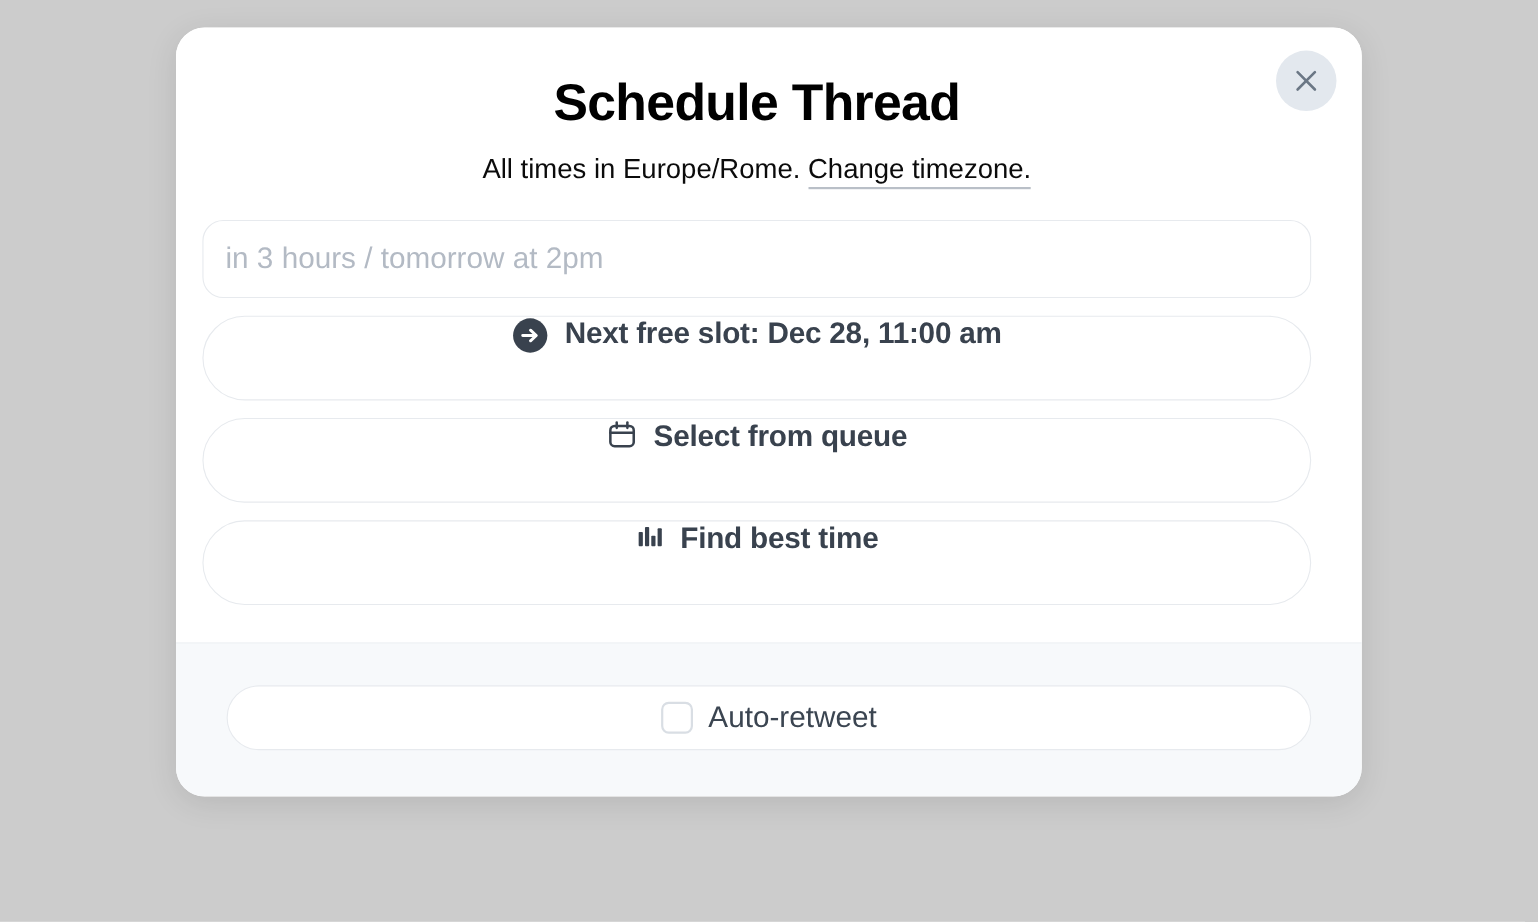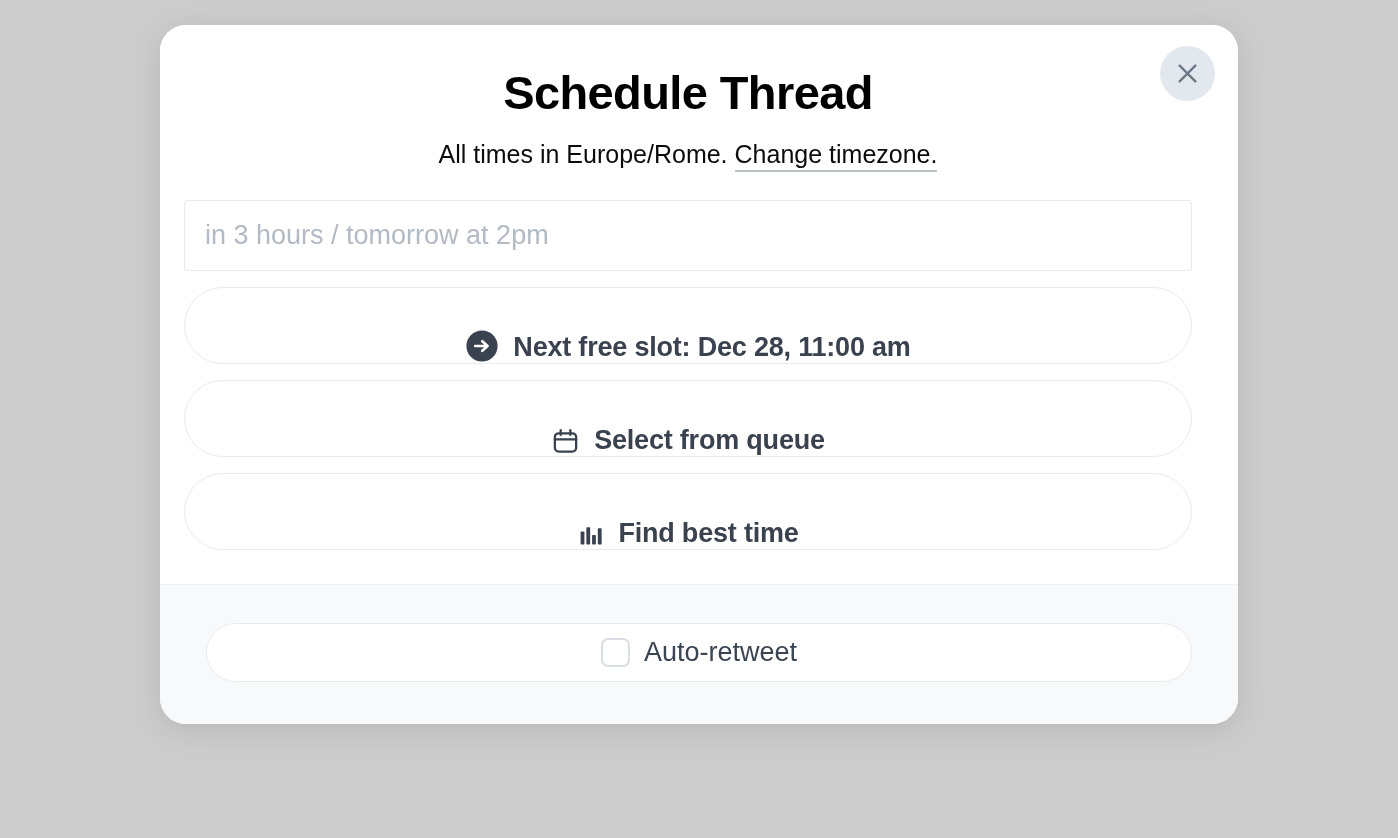--- a/index.html
+++ b/index.html
@@ -64,36 +64,36 @@
   }
 
   
   .time-input {
     display: block;
     width: 100%;
     margin-top: 31px;
     height: 71px;
     padding: 0 20px;
     border: 1.5px solid #e7eaee;
-    border-radius: 3px;
+    border-radius: 19px;
     background: #ffffff;
     font-family: "Liberation Sans", sans-serif;
     font-size: 27px;
     color: #3b4551;
     outline: none;
   }
   .time-input::placeholder {
     color: #b3bac4;
     opacity: 1;
   }
 
   
   .action-btn {
     display: flex;
-    align-items: flex-end;
+    align-items: flex-start;
     justify-content: center;
     gap: 14px;
     width: 100%;
     height: 77px;
     margin-top: 16px;
     border: 1.5px solid #e7eaee;
     border-radius: 999px;
     background: #ffffff;
     cursor: pointer;
     font-family: "Liberation Sans", sans-serif;

